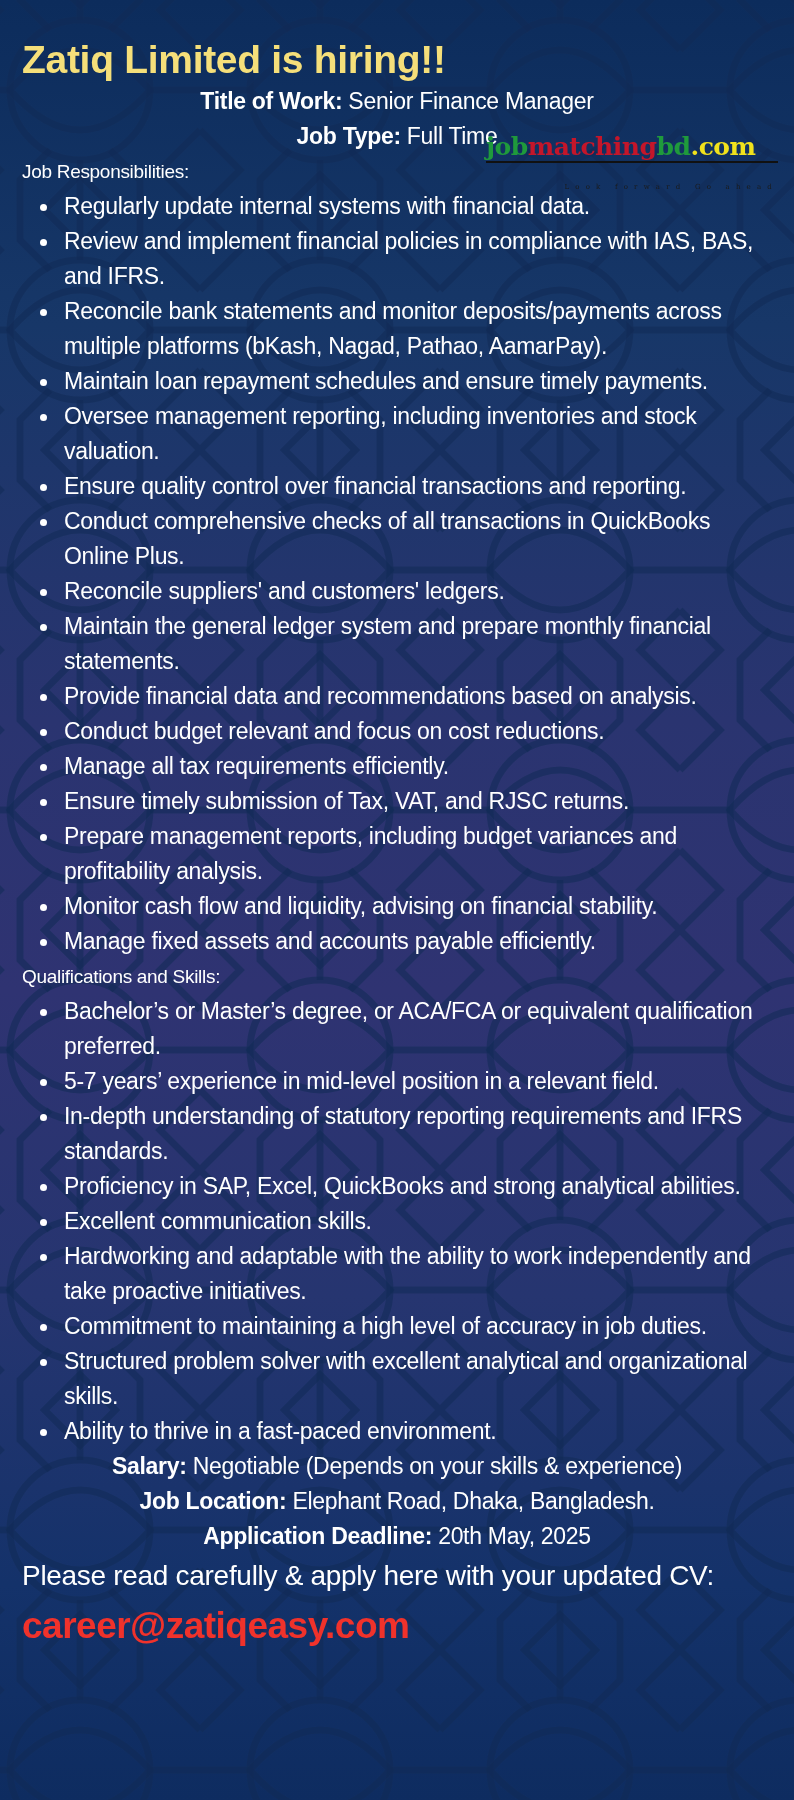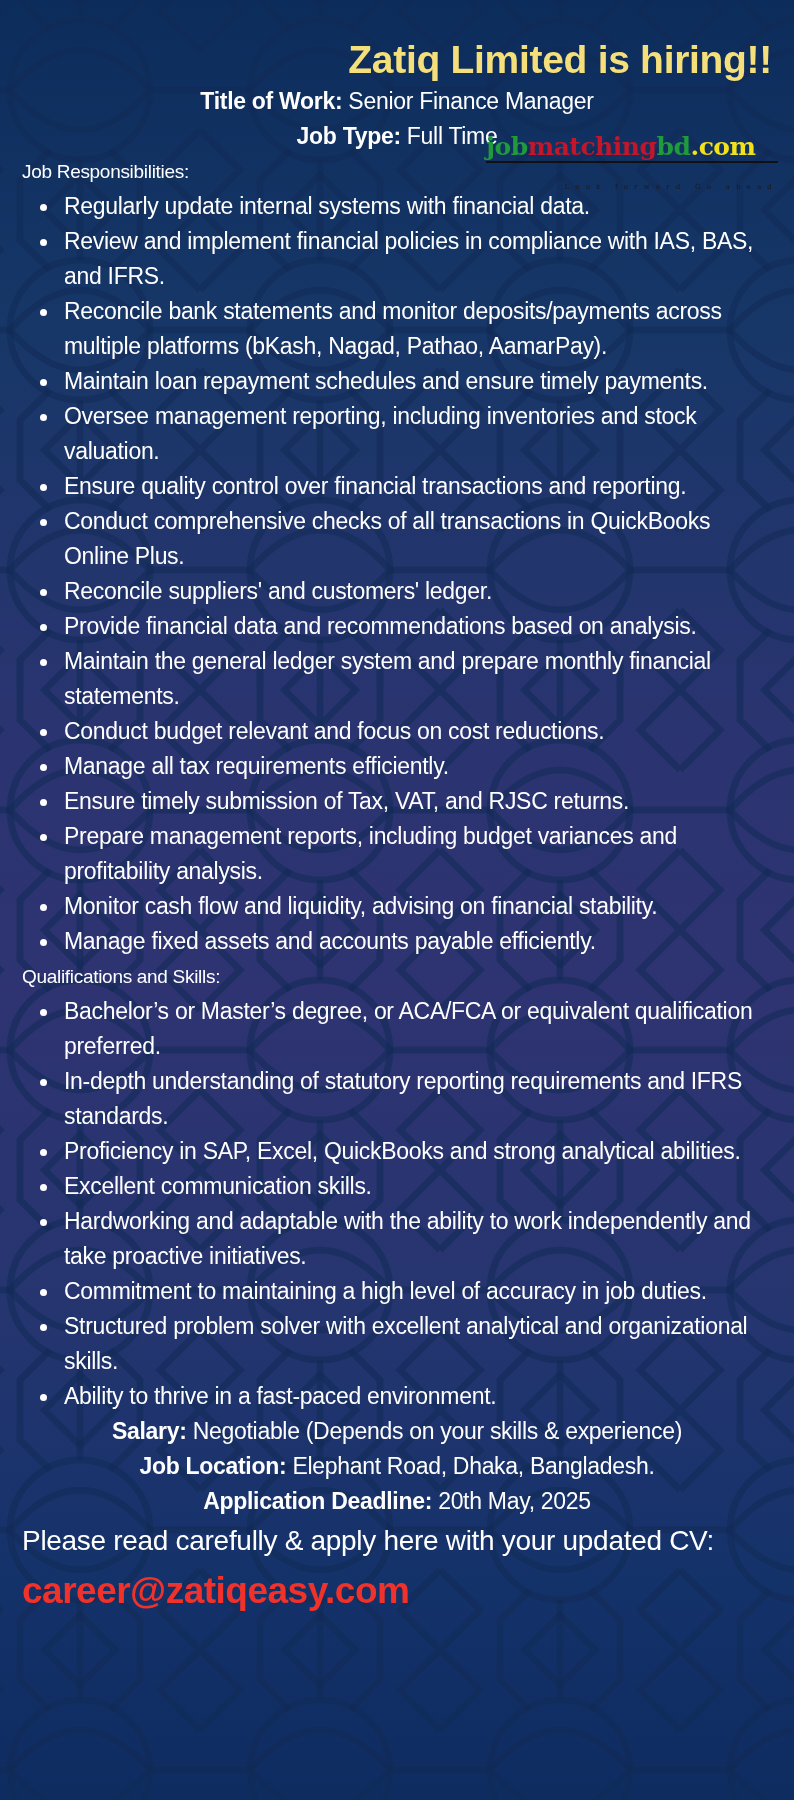--- a/index.html
+++ b/index.html
@@ -13,21 +13,21 @@
     background: linear-gradient(180deg, #0c2c5c 0%, #173768 18%, #2a3470 40%, #2f3372 55%, #263570 72%, #14326a 88%, #0e2c60 100%);
   }
   .pattern {
     position: absolute; inset: 0; z-index: 0; pointer-events: none;
   }
   .content {
     position: relative; z-index: 1;
     padding: 0 22px;
   }
   .title {
-    text-align: right;
+    text-align: left;
     color: #f5df7a;
     font-weight: bold;
     font-size: 39px;
     line-height: 44px;
     margin: 38px 0 0 0;
     letter-spacing: -0.3px;
   }
   .field {
     font-size: 23px;
     line-height: 35px;
@@ -154,34 +154,35 @@
 
   <div class="section-head">Job Responsibilities:</div>
   <ul class="bullets">
     <li>Regularly update internal systems with financial data.</li>
     <li>Review and implement financial policies in compliance with IAS, BAS, and IFRS.</li>
     <li>Reconcile bank statements and monitor deposits/payments across multiple platforms (bKash, Nagad, Pathao, AamarPay).</li>
     <li>Maintain loan repayment schedules and ensure timely payments.</li>
     <li>Oversee management reporting, including inventories and stock valuation.</li>
     <li>Ensure quality control over financial transactions and reporting.</li>
     <li>Conduct comprehensive checks of all transactions in QuickBooks Online Plus.</li>
-    <li>Reconcile suppliers' and customers' ledger.</li>
+    <li>Reconcile suppliers' and customers' ledgers.</li>
+    <li>Maintain the general ledger system and prepare monthly financial statements.</li>
     <li>Provide financial data and recommendations based on analysis.</li>
-    <li>Maintain the general ledger system and prepare monthly financial statements.</li>
     <li>Conduct budget relevant and focus on cost reductions.</li>
     <li>Manage all tax requirements efficiently.</li>
     <li>Ensure timely submission of Tax, VAT, and RJSC returns.</li>
     <li>Prepare management reports, including budget variances and profitability analysis.</li>
     <li>Monitor cash flow and liquidity, advising on financial stability.</li>
     <li>Manage fixed assets and accounts payable efficiently.</li>
   </ul>
 
   <div class="section-head">Qualifications and Skills:</div>
   <ul class="bullets">
     <li>Bachelor’s or Master’s degree, or ACA/FCA or equivalent qualification preferred.</li>
+    <li>5-7 years’ experience in mid-level position in a relevant field.</li>
     <li>In-depth understanding of statutory reporting requirements and IFRS standards.</li>
     <li>Proficiency in SAP, Excel, QuickBooks and strong analytical abilities.</li>
     <li>Excellent communication skills.</li>
     <li>Hardworking and adaptable with the ability to work independently and take proactive initiatives.</li>
     <li>Commitment to maintaining a high level of accuracy in job duties.</li>
     <li>Structured problem solver with excellent analytical and organizational skills.</li>
     <li>Ability to thrive in a fast-paced environment.</li>
   </ul>
 
   <div class="field">

